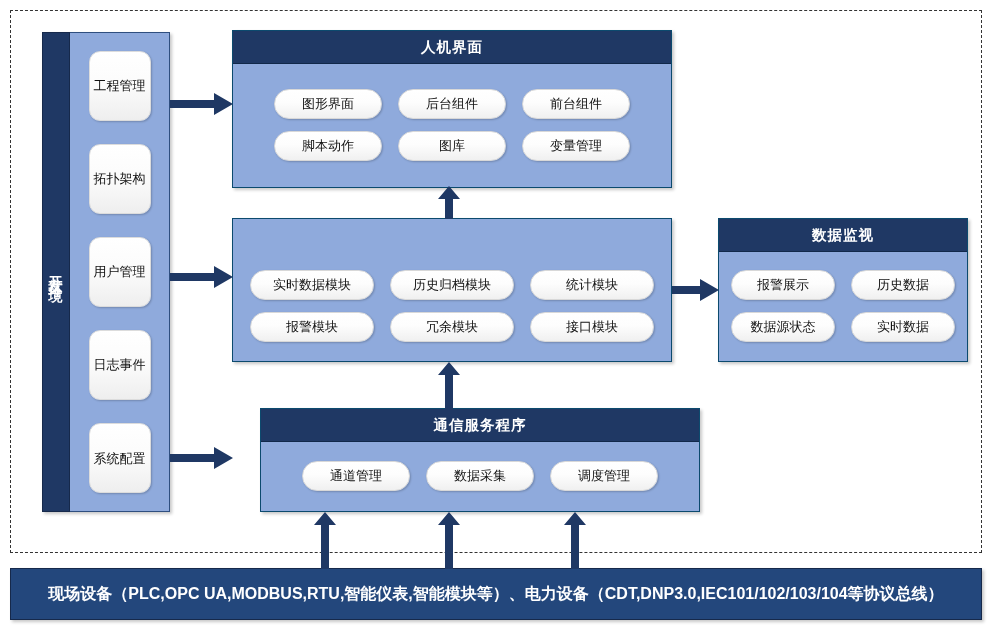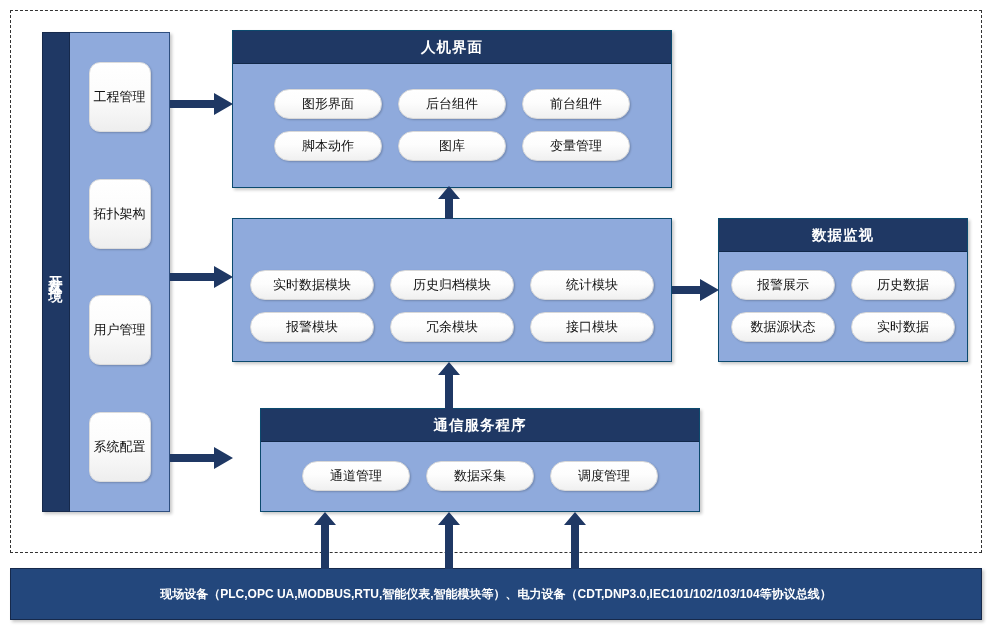--- a/index.html
+++ b/index.html
@@ -102,21 +102,21 @@
     box-sizing:border-box;
   }
 
   
   #device-bar{
     position:absolute;left:10px;top:568px;width:972px;height:52px;
     background:#23477c;
     border:1px solid #16294b;
     box-sizing:border-box;
     display:flex;align-items:center;justify-content:center;
-    color:#fff;font-size:12px;font-weight:bold;
+    color:#fff;font-size:16px;font-weight:bold;
     box-shadow:2px 2px 3px rgba(0,0,0,.22);
     text-align:center;
     padding:0 8px;
   }
 
   
   .arrow{position:absolute;}
   .arrow svg{display:block;overflow:visible;}
 
   
@@ -144,20 +144,24 @@
     <div class="dev-btn">
       <span>拓扑</span>
       <span>架构</span>
     </div>
 
     <div class="dev-btn">
       <span>用户</span>
       <span>管理</span>
     </div>
 
+    <div class="dev-btn">
+      <span>日志</span>
+      <span>事件</span>
+    </div>
 
     <div class="dev-btn">
       <span>系统</span>
       <span>配置</span>
     </div>
 
 
   </div>
 </div>
 

